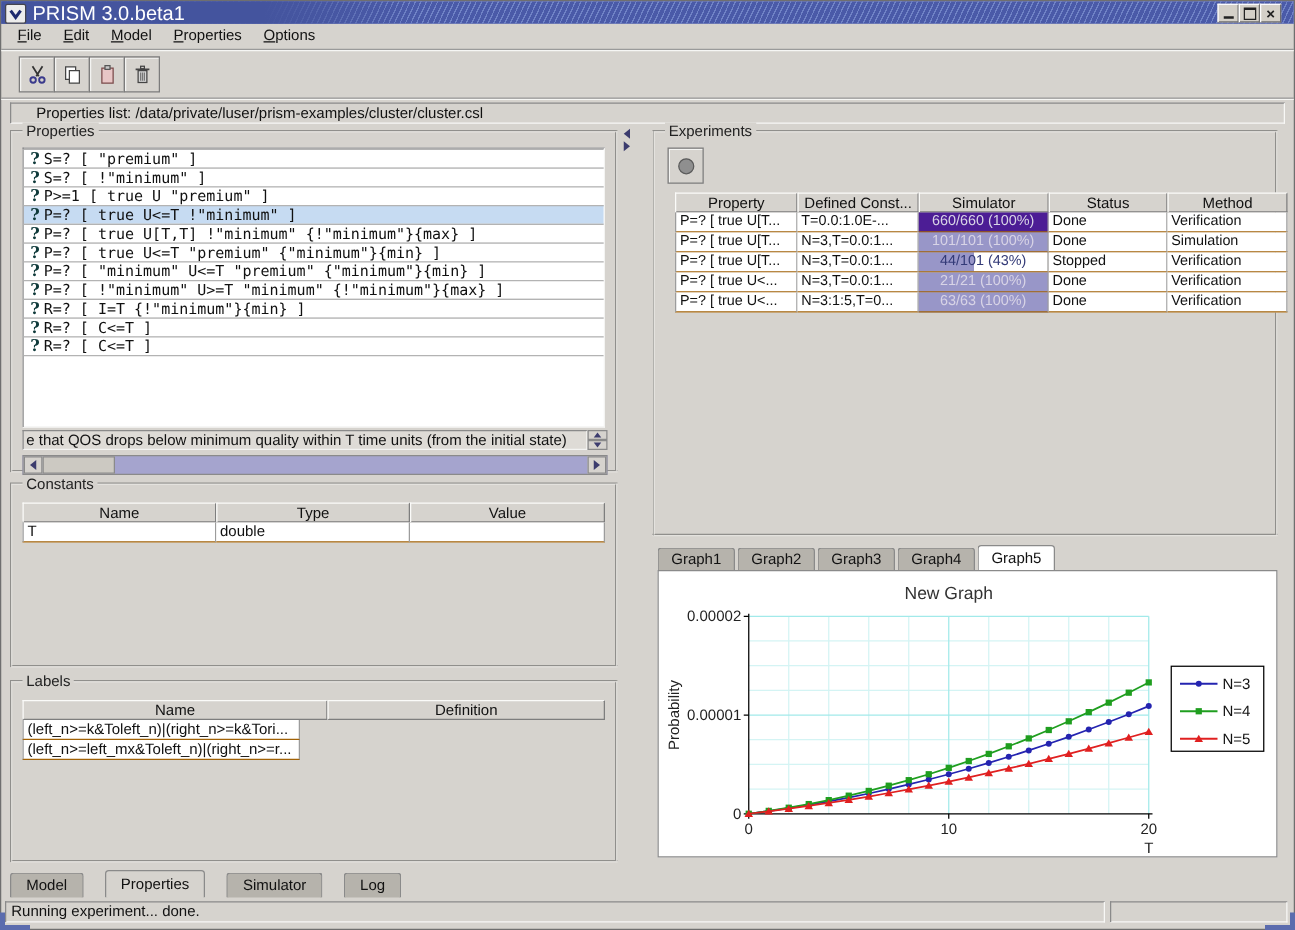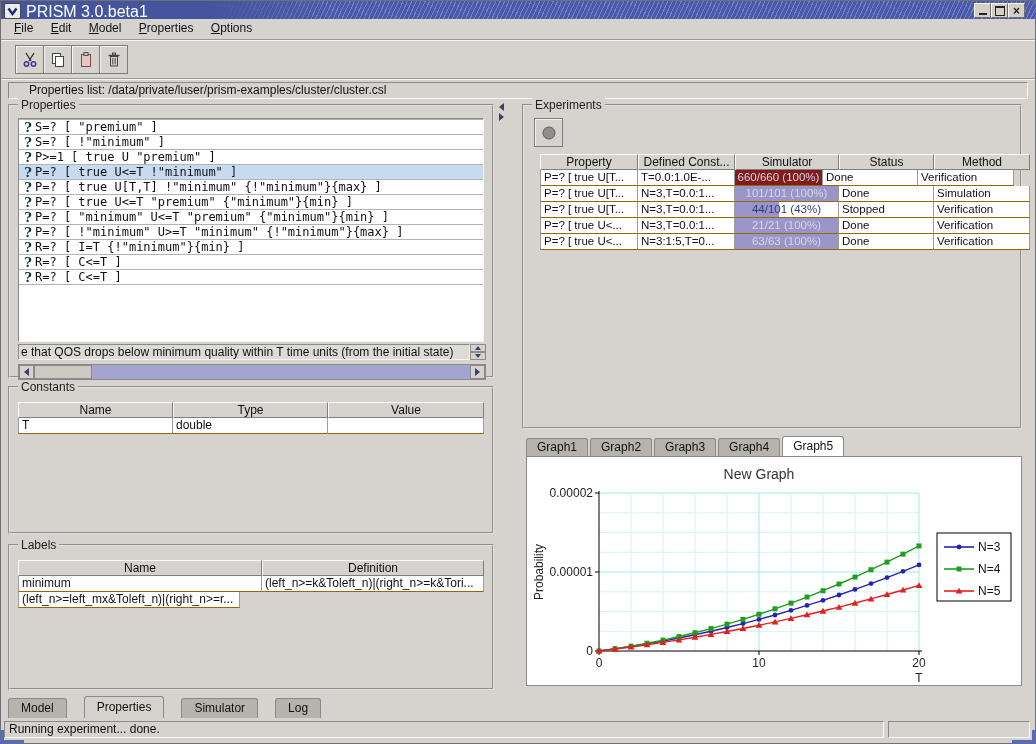--- a/index.html
+++ b/index.html
@@ -255,21 +255,20 @@
   </div>
 
   <div class="grp" id="grp-labels">
     <span class="grp-title">Labels</span>
     <div class="tbl" id="labels-table">
         <div class="trow">
           <div class="th" style="width: 244px;">Name</div>
           <div class="th" style="width: 222px;">Definition</div>
         </div>
         <div class="trow">
-          <div class="td" style="width: 244px;">minimum</div>
           <div class="td" style="width: 222px;">(left_n&gt;=k&amp;Toleft_n)|(right_n&gt;=k&amp;Tori...</div>
         </div>
         <div class="trow">
           <div class="td" style="width: 222px;">(left_n&gt;=left_mx&amp;Toleft_n)|(right_n&gt;=r...</div>
         </div>
       </div>
   </div>
 
   <div id="vdivider">
     <div class="div-btn" style="top:2px;">
@@ -291,21 +290,21 @@
         <div class="trow">
           <div class="th" style="width: 98px;">Property</div>
           <div class="th" style="width: 97px;">Defined Const...</div>
           <div class="th" style="width: 104px;">Simulator</div>
           <div class="th" style="width: 95px;">Status</div>
           <div class="th" style="width: 96px;">Method</div>
         </div>
         <div class="trow">
           <div class="td" style="width: 98px;">P=? [ true U[T...</div>
           <div class="td" style="width: 97px;">T=0.0:1.0E-...</div>
-          <div class="td prog" style="width: 88px; background: #7f1d1d; color: rgb(216, 212, 230);">660/660 (100%)</div>
+          <div class="td prog" style="width: 104px; background: #4c1d95; color: rgb(216, 212, 230);">660/660 (100%)</div>
           <div class="td" style="width: 95px;">Done</div>
           <div class="td" style="width: 96px;">Verification</div>
         </div>
         <div class="trow">
           <div class="td" style="width: 98px;">P=? [ true U[T...</div>
           <div class="td" style="width: 97px;">N=3,T=0.0:1...</div>
           <div class="td prog" style="width: 104px; background: rgb(152, 150, 200); color: rgb(216, 212, 230);">101/101 (100%)</div>
           <div class="td" style="width: 95px;">Done</div>
           <div class="td" style="width: 96px;">Simulation</div>
         </div>

